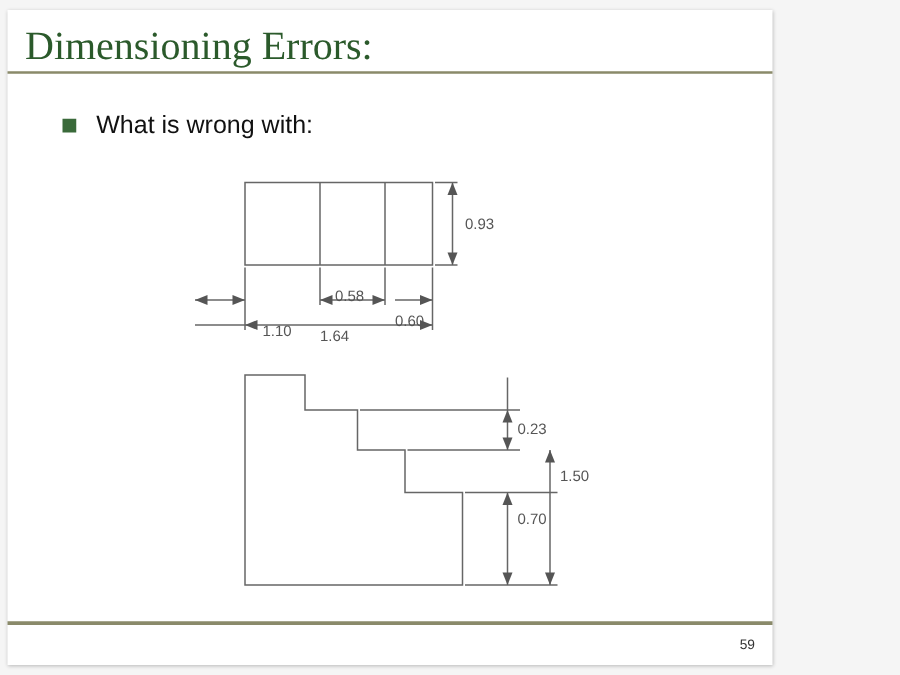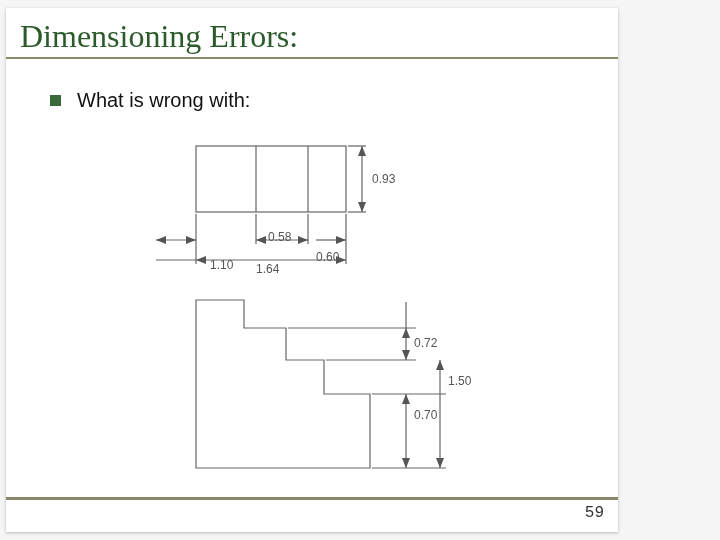--- a/index.html
+++ b/index.html
@@ -66,22 +66,22 @@
   .dim-label {
     position: absolute;
     font-size: 12px;
     color: #555;
     white-space: nowrap;
   }
   .pagenum {
     position: absolute;
     right: 14px;
     bottom: 10px;
-    font-family: Liberation Mono, monospace;
-    font-size: 16px;
+    font-family: Liberation Sans, sans-serif;
+    font-size: 11px;
     color: #333;
   }
   .footer-rule {
     position: absolute;
     left: 0;
     bottom: 32px;
     width: 100%;
     height: 3px;
     background: #8a8a6a;
   }
@@ -154,20 +154,20 @@
         <polygon points="284,218 280,228 288,228" fill="#555" stroke="none"></polygon>
         <polygon points="284,326 280,316 288,316" fill="#555" stroke="none"></polygon>
       </g>
     </svg>
 
     <div class="dim-label" style="left:216px; top:30px;">0.93</div>
     <div class="dim-label" style="left:54px;  top:88px;margin-top:28px;">1.10</div>
     <div class="dim-label" style="left:112px; top:88px;">0.58</div>
     <div class="dim-label" style="left:160px; top:88px;margin-top:20px;">0.60</div>
     <div class="dim-label" style="left:100px; top:120px;">1.64</div>
-    <div class="dim-label" style="left:258px; top:194px;">0.72</div>
+    <div class="dim-label" style="left:258px; top:194px;">0.23</div>
     <div class="dim-label" style="left:292px; top:232px;">1.50</div>
     <div class="dim-label" style="left:258px; top:266px;">0.70</div>
   </div>
 
   <div class="footer-rule"></div>
   <div class="pagenum">59</div>
 </div>
 
 </body></html>

